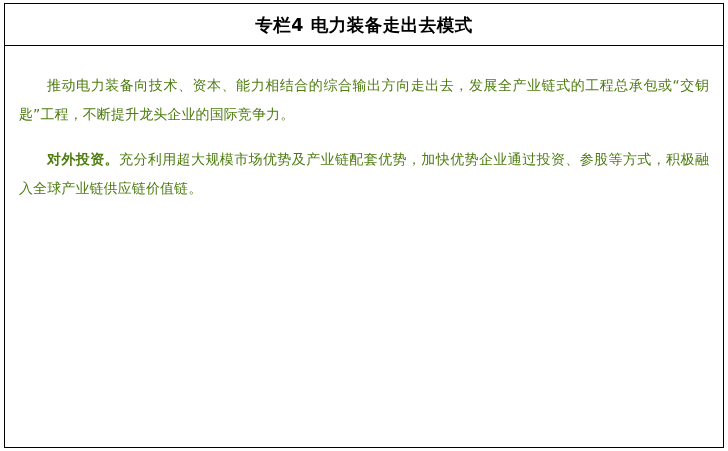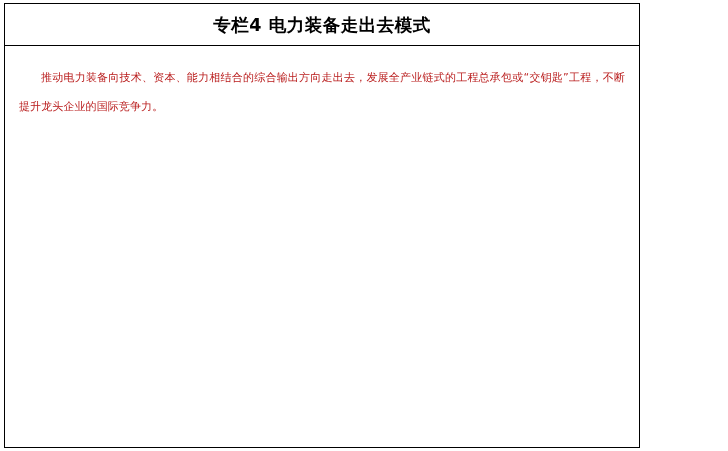--- a/index.html
+++ b/index.html
@@ -15,21 +15,21 @@
     width: 728px;
     height: 451px;
     background: #ffffff;
     box-sizing: border-box;
     overflow: hidden;
   }
   .box {
     position: absolute;
     left: 4px;
     top: 3px;
-    width: 636px;
+    width: 720px;
     height: 445px;
     border: 1px solid #000000;
     box-sizing: border-box;
     background: #ffffff;
   }
   .title-row {
     height: 42px;
     border-bottom: 1px solid #000000;
     display: flex;
     align-items: center;
@@ -41,38 +41,39 @@
     font-size: 17.5px;
     letter-spacing: 0.5px;
     color: #000000;
     white-space: nowrap;
   }
   .body-area {
     padding: 9px 14px 0 14px;
     box-sizing: border-box;
   }
   .para {
-    font-size: 11px;
+    font-size: 14px;
     line-height: 29px;
-    color: #b91c1c;
+    color: #4d7c0f;
     text-align: justify;
     text-justify: inter-ideograph;
-    margin: 8px 0 1px 0;
+    margin: 16px 0 1px 0;
     text-indent: 2em;
     letter-spacing: 0.1px;
   }
   .para .lead {
     font-weight: bold;
   }
 </style>
 </head>
 <body>
 
 <div class="page">
   <div class="box">
     <div class="title-row">
       <div class="title">专栏4  电力装备走出去模式</div>
     </div>
     <div class="body-area">
       <p class="para"><span class="lead"></span><span>推动电力装备向技术、资本、能力相结合的综合输出方向走出去，发展全产业链式的工程总承包或“交钥匙”工程，不断提升龙头企业的国际竞争力。</span></p>
+      <p class="para"><span class="lead">对外投资。</span><span>充分利用超大规模市场优势及产业链配套优势，加快优势企业通过投资、参股等方式，积极融入全球产业链供应链价值链。</span></p>
     </div>
   </div>
 </div>
 
 </body></html>

